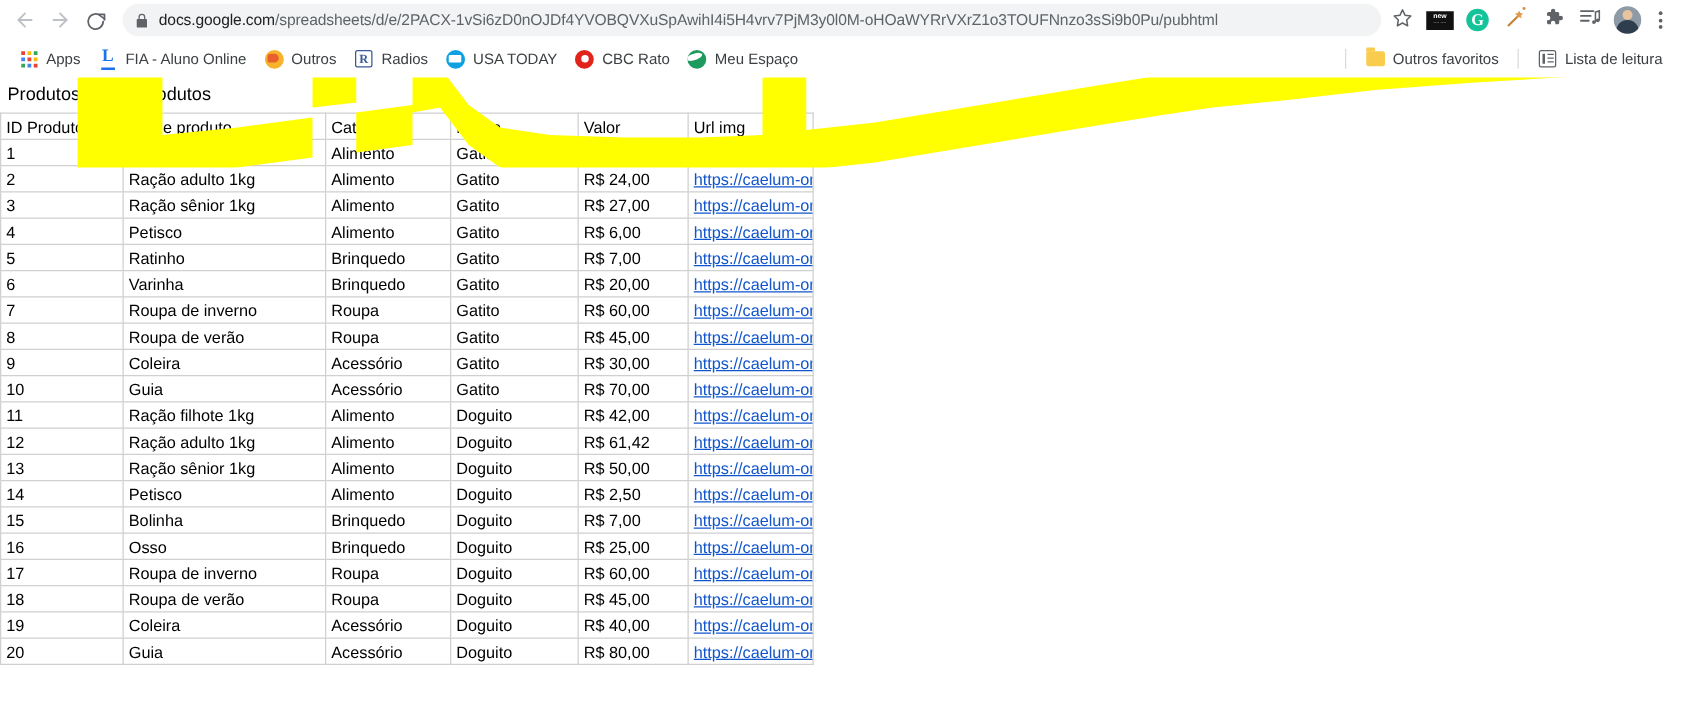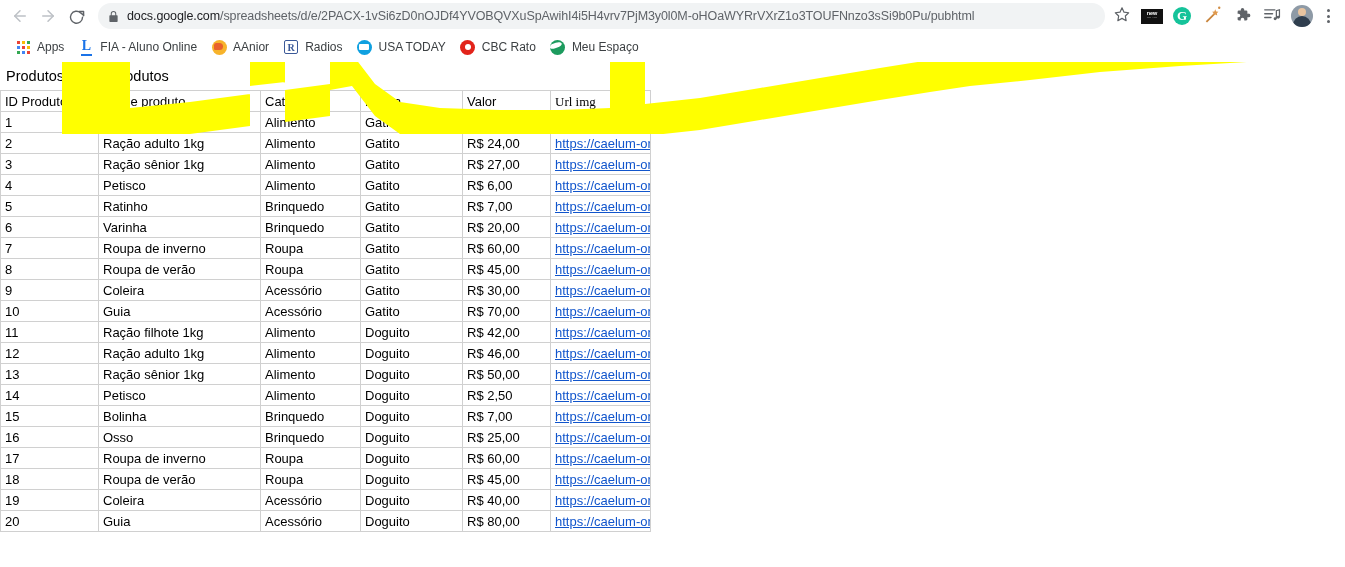--- a/index.html
+++ b/index.html
@@ -179,21 +179,21 @@
   td.c-url a {
     color: #1155cc;
     text-decoration: underline;
     white-space: nowrap;
     position: absolute;
     left: 4px;
     top: 2px;
     font-size: 13px;
   }
   thead th { border-bottom: 1px solid #d0d0d0; }
-  th.c-url { border-right: 1px solid #d0d0d0; font-family: Liberation Serif, serif; }
+  th.c-url { border-right: 1px solid #d0d0d0; }
 
   
   #highlighter {
     position: absolute;
     left: 0; top: -38px;
     width: 1345px; height: 110px;
     pointer-events: none;
     z-index: 5;
   }
 </style>
@@ -329,21 +329,21 @@
           <span class="ico-L">L</span>
         </span>
       <span class="bm-label">FIA - Aluno Online</span>
     </div>
 
 
     <div class="bm">
       <span class="bm-ico">
           <span class="ico-cambly"></span>
         </span>
-      <span class="bm-label">AAnior</span>
+      <span class="bm-label">Outros</span>
     </div>
 
     <div class="bm">
       <span class="bm-ico">
           <span class="ico-radios">R</span>
         </span>
       <span class="bm-label">Radios</span>
     </div>
 
     <div class="bm">
@@ -360,20 +360,36 @@
       <span class="bm-label">CBC Rato</span>
     </div>
 
     <div class="bm">
       <span class="bm-ico">
           <span class="ico-globe"></span>
         </span>
       <span class="bm-label">Meu Espaço</span>
     </div>
 
+    <div id="bm-right">
+      <span class="bm-sep"></span>
+      <div class="bm">
+        <span class="bm-ico">
+            <span class="ico-folder"></span>
+          </span>
+        <span class="bm-label">Outros favoritos</span>
+      </div>
+      <span class="bm-sep"></span>
+      <div class="bm">
+        <span class="bm-ico">
+            <span class="ico-reading"></span>
+          </span>
+        <span class="bm-label">Lista de leitura</span>
+      </div>
+    </div>
 
   </div>
 </div>
 
 <div id="page-area">
 
   <div id="sheet-title">Produtos : Lista Produtos</div>
 
   <table id="products-table">
     <thead>
@@ -495,21 +511,21 @@
           <td class="c-valor">R$ 42,00</td>
           <td class="c-url">
             <a href="#">https://caelum-online-public.s3.amazonaws.com/2252-power-bi/01/Ra%C3%A7%C3%A3o%20filhote%20Doguito.png</a>
           </td>
         </tr>
         <tr>
           <td class="c-id">12</td>
           <td class="c-nome">Ração adulto 1kg</td>
           <td class="c-cat">Alimento</td>
           <td class="c-marca">Doguito</td>
-          <td class="c-valor">R$ 46,00</td>
+          <td class="c-valor">R$ 61,42</td>
           <td class="c-url">
             <a href="#">https://caelum-online-public.s3.amazonaws.com/2252-power-bi/01/Ra%C3%A7%C3%A3o%20adulto%20Doguito.png</a>
           </td>
         </tr>
         <tr>
           <td class="c-id">13</td>
           <td class="c-nome">Ração sênior 1kg</td>
           <td class="c-cat">Alimento</td>
           <td class="c-marca">Doguito</td>
           <td class="c-valor">R$ 50,00</td>

